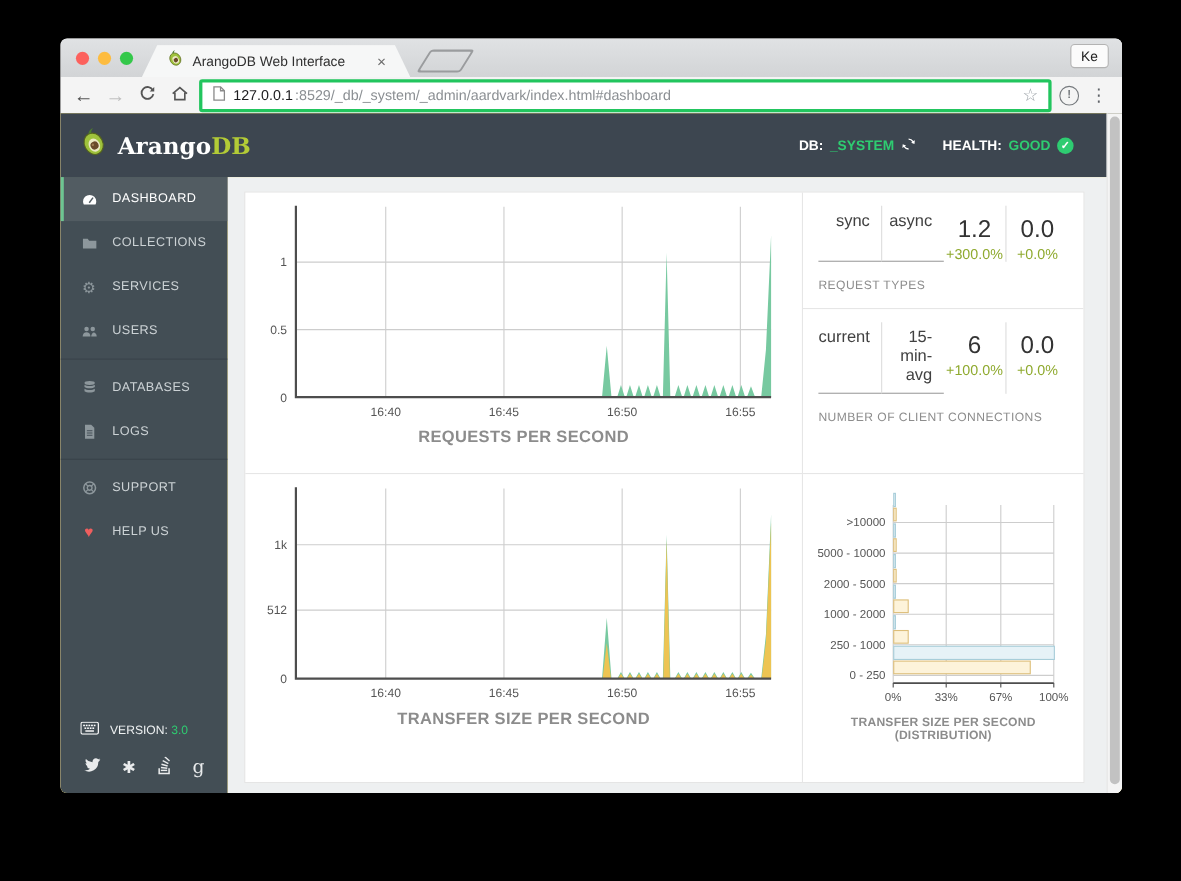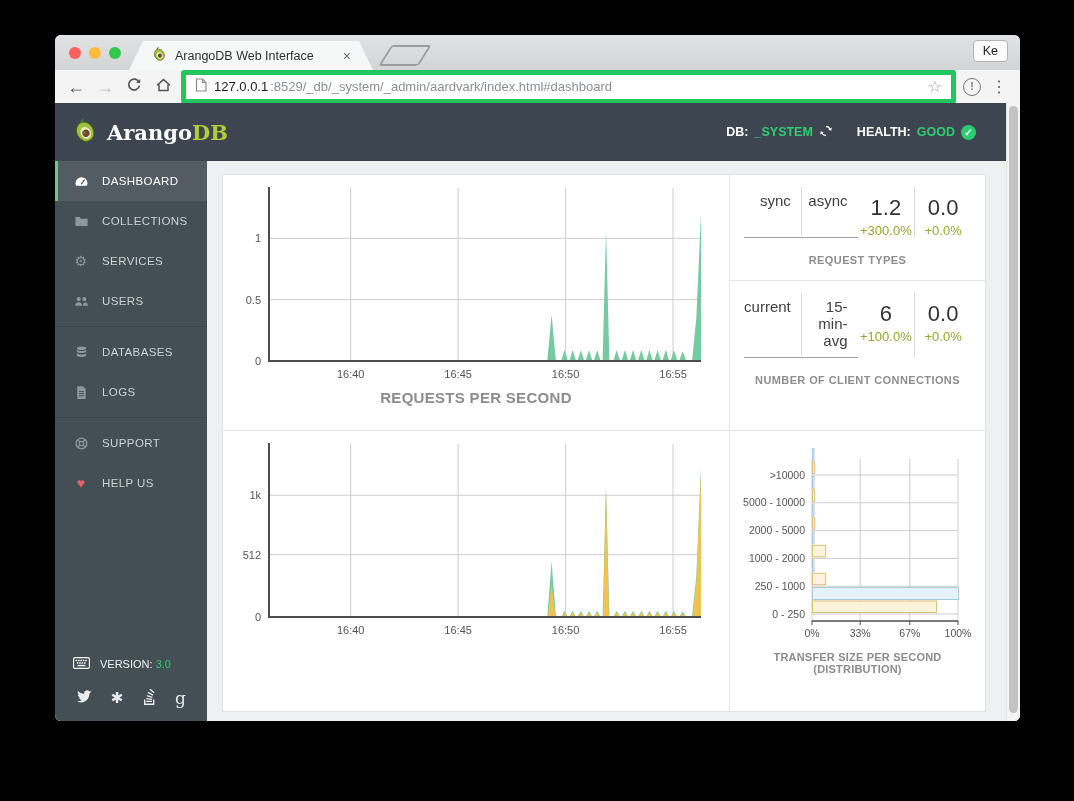--- a/index.html
+++ b/index.html
@@ -17,21 +17,21 @@
         display:flex;align-items:center;padding:0 22px;box-sizing:border-box;}
   .btab-title{font-size:12.5px;color:#303030;margin-left:8px;white-space:nowrap;}
   .btab-close{margin-left:auto;color:#6e6e6e;font-size:14px;line-height:14px;}
   .newtab{position:absolute;left:330px;top:10px;width:36px;height:17px;border:2px solid #9a9c9e;
           border-radius:3px;transform:skewX(-32deg);}
   .profile-btn{position:absolute;right:12px;top:5px;padding:3px 9px;border:1px solid #b3b3b3;
           border-radius:4px;background:#fbfbfb;font-size:12.5px;color:#222;}
   .toolbar{height:33px;background:#f4f4f4;display:flex;align-items:center;padding:0 10px;gap:7px;}
   .nav-ic{font-size:18px;color:#555;width:22px;text-align:center;line-height:20px;}
   .nav-ic.disabled{color:#c0c0c0;}
-  .omnibox{flex:1;height:24px;background:#fff;border:5px solid #22c55e;border-radius:3px;
+  .omnibox{flex:1;height:24px;background:#fff;border:3px solid #22c55e;border-radius:3px;
            display:flex;align-items:center;padding:0 9px;gap:7px;font-size:13px;}
   .url-host{color:#1d1d1f;}
   .url-rest{color:#8b8f93;}
   .star{margin-left:auto;color:#9aa0a6;font-size:16px;}
   .ext-icon{width:16px;height:16px;border:1.6px solid #767a7e;border-radius:50%;color:#767a7e;
             font-size:10.5px;font-weight:bold;line-height:15px;text-align:center;}
   .menu-dots{color:#5f6368;font-size:16px;padding:0 3px;letter-spacing:0;}
   
   .viewport{position:relative;height:618px;background:#fde047;}
   .app-header{height:58px;background:#3d4650;display:flex;align-items:center;padding:0 16px;}
@@ -80,21 +80,21 @@
   
   .stat-block{padding:12px 14px 14px;}
   .stat-block + .stat-block{border-top:1px solid #e6e6e6;}
   .stat-cols{display:grid;grid-template-columns:1fr 1fr 1fr 1fr;}
   .stat-head{text-align:right;font-size:15px;color:#414141;padding:5px 10px 8px 0;
              border-bottom:1px solid #9e9e9e;}
   .stat-body{text-align:center;padding-top:8px;}
   .col2{border-left:1px solid #ddd;}
   .stat-value{font-size:22px;font-weight:normal;color:#333;}
   .stat-delta{font-size:13px;color:#8faa2f;margin-top:2px;}
-  .stat-caption{text-align:center;font-size:11px;font-weight:bold;color:#8d8d8d;
+  .stat-caption{font-size:11px;font-weight:normal;color:#8d8d8d;
                 letter-spacing:.4px;margin-top:16px;}
   .dist-cell{padding-top:12px;}
   .dist-caption{text-align:center;font-size:11px;font-weight:bold;color:#8c8c8c;
                 letter-spacing:.2px;margin-top:10px;}
   
   .scrollbar{position:absolute;right:0;top:0;width:14px;height:618px;background:#f4f4f4;
              border-left:1px solid #e4e4e4;box-sizing:border-box;}
   .scroll-thumb{position:absolute;left:2px;right:2px;top:3px;bottom:8px;background:#c2c2c2;
                 border-radius:5px;}
 </style>
@@ -380,20 +380,21 @@
                     <text x="38" y="68.19548872180452" text-anchor="end" font-size="11" fill="#555">1k</text>
                     <polygon points="46.0,186.0 320.0,186.0 324.3,186.0 328.6,130.6 332.9,186.0 338.1,186.0 341.5,179.9 345.0,186.0 346.3,186.0 349.7,179.9 353.1,186.0 354.4,186.0 357.9,179.9 361.3,186.0 362.6,186.0 366.0,179.9 369.5,186.0 370.8,186.0 374.2,179.9 377.6,186.0 379.6,186.0 383.0,55.1 386.4,186.0 390.3,186.0 393.7,179.9 397.2,186.0 398.5,186.0 401.9,179.9 405.4,186.0 406.6,186.0 410.1,179.9 413.5,186.0 414.8,186.0 418.3,179.9 421.7,186.0 423.0,186.0 426.4,179.9 429.9,186.0 431.1,186.0 434.6,179.9 438.0,186.0 439.3,186.0 442.8,179.9 446.2,186.0 447.5,186.0 450.9,179.9 454.4,186.0 456.1,186.0 459.7,180.6 463.4,186.0 469.0,186.0 473.3,145.8 478.0,36.2 478.0,186 46.0,186" fill="#77c9a0"></polygon>
                     <polygon points="46.0,186.0 320.0,186.0 324.8,186.0 328.6,153.7 332.5,186.0 338.5,186.0 341.5,181.6 344.5,186.0 346.7,186.0 349.7,181.6 352.7,186.0 354.8,186.0 357.9,181.6 360.9,186.0 363.0,186.0 366.0,181.6 369.0,186.0 371.2,186.0 374.2,181.6 377.2,186.0 380.0,186.0 383.0,59.9 386.0,186.0 390.7,186.0 393.7,181.6 396.8,186.0 398.9,186.0 401.9,181.6 404.9,186.0 407.1,186.0 410.1,181.6 413.1,186.0 415.2,186.0 418.3,181.6 421.3,186.0 423.4,186.0 426.4,181.6 429.4,186.0 431.6,186.0 434.6,181.6 437.6,186.0 439.7,186.0 442.8,181.6 445.8,186.0 447.9,186.0 450.9,181.6 453.9,186.0 456.5,186.0 459.7,182.3 463.0,186.0 469.4,186.0 473.3,151.9 478.0,44.1 478.0,186 46.0,186" fill="#edc453"></polygon>
                     <path d="M46 12 V186 H478" stroke="#4d4d4d" stroke-width="2" fill="none"></path>
                     <text x="127.67164179104473" y="203" text-anchor="middle" font-size="11" fill="#555">16:40</text>
                     <text x="235.13432835820896" y="203" text-anchor="middle" font-size="11" fill="#555">16:45</text>
                     <text x="342.5970149253732" y="203" text-anchor="middle" font-size="11" fill="#555">16:50</text>
                     <text x="450.05970149253733" y="203" text-anchor="middle" font-size="11" fill="#555">16:55</text>
                   </svg>
                 </div>
+              <div class="chart-title">TRANSFER SIZE PER SECOND</div>
             </div>
 
             <div class="cell dist-cell">
               <div>
                   <svg width="253" height="198" class="chart-svg">
                     <line x1="82" y1="16" x2="82" y2="178" stroke="#cdcdcd" stroke-width="1"></line>
                     <line x1="82" y1="178" x2="82" y2="182" stroke="#4d4d4d" stroke-width="1"></line>
                     <text x="82" y="194" text-anchor="middle" font-size="10.5" fill="#555">0%</text>
                     <line x1="130.18" y1="16" x2="130.18" y2="178" stroke="#cdcdcd" stroke-width="1"></line>
                     <line x1="130.18" y1="178" x2="130.18" y2="182" stroke="#4d4d4d" stroke-width="1"></line>

